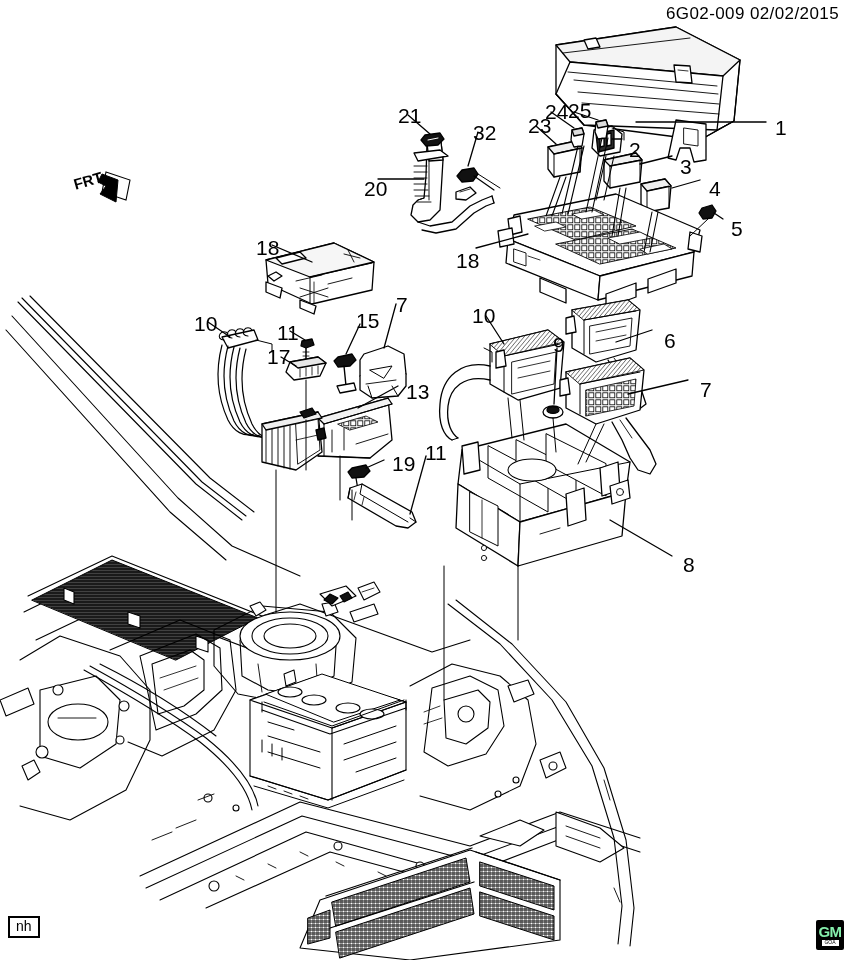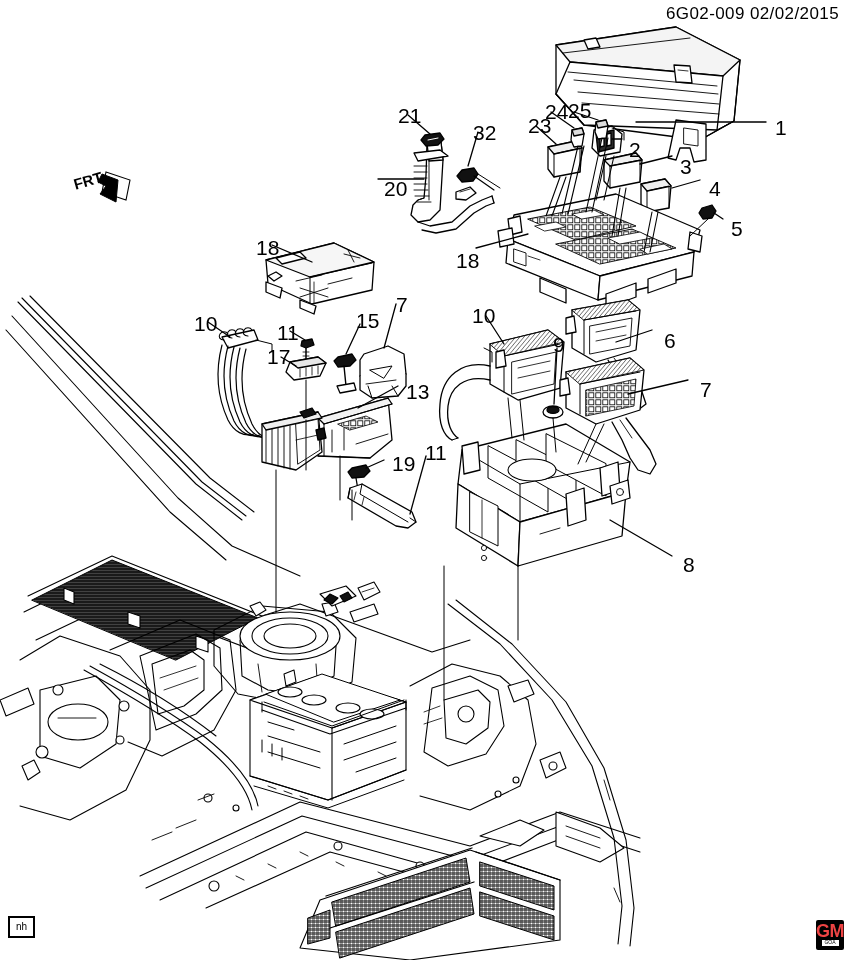--- a/index.html
+++ b/index.html
@@ -6,25 +6,25 @@
   html,body{margin:0;padding:0;background:#ffffff;}
   body{width:851px;height:960px;position:relative;overflow:hidden;
        font-family:"Liberation Sans",sans-serif;color:#000;}
   #sheet{position:absolute;inset:0;width:849px;height:960px;}
   #svgroot{position:absolute;left:0;top:0;width:851px;height:960px;}
 
   .hdr{position:absolute;right:10px;top:4px;font-size:17px;letter-spacing:.4px;
        white-space:nowrap;}
   .callout{position:absolute;font-size:21px;line-height:21px;font-weight:400;}
   .nhbox{position:absolute;left:8px;top:916px;border:2px solid #000;
-         padding:1px 6px 2px 6px;font-size:10px;line-height:15px;background:#fff;}
+         padding:1px 6px 2px 6px;font-size:14px;line-height:15px;background:#fff;}
   .gmlogo{position:absolute;left:816px;top:920px;width:28px;height:30px;
           background:#000;border-radius:2px;display:flex;flex-direction:column;
           align-items:center;justify-content:center;}
-  .gmlogo .gmtxt{color:#ef4444;font-size:18px;font-weight:bold;line-height:13px;
+  .gmlogo .gmtxt{color:#86efac;font-size:15px;font-weight:bold;line-height:13px;
                  letter-spacing:-.5px;}
   .gmlogo .gmbar{width:17px;height:6px;background:#fff;margin-top:2px;
                  display:flex;align-items:center;justify-content:center;}
   .gmlogo .gmbar span{font-size:5px;color:#000;line-height:5px;}
   .frt{position:absolute;left:72px;top:168px;width:66px;height:42px;}
   .frt .frttxt{position:absolute;left:2px;top:8px;font-size:15px;font-weight:bold;
                transform:rotate(-16deg);transform-origin:left center;}
 </style>
 </head>
 <body>
@@ -619,21 +619,21 @@
   <div class="callout" style="left:194px;top:313px">10</div>
   <div class="callout" style="left:425px;top:442px">11</div>
   <div class="callout" style="left:392px;top:453px">19</div>
   <div class="callout" style="left:406px;top:381px">13</div>
   <div class="callout" style="left:396px;top:294px">7</div>
   <div class="callout" style="left:356px;top:310px">15</div>
   <div class="callout" style="left:277px;top:322px">11</div>
   <div class="callout" style="left:267px;top:346px">17</div>
   <div class="callout" style="left:256px;top:237px">18</div>
   <div class="callout" style="left:456px;top:250px">18</div>
-  <div class="callout" style="left:384px;top:178px">20</div>
+  <div class="callout" style="left:364px;top:178px">20</div>
   <div class="callout" style="left:398px;top:105px">21</div>
   <div class="callout" style="left:473px;top:122px">32</div>
   <div class="callout" style="left:528px;top:115px">23</div>
   <div class="callout" style="left:545px;top:101px">24</div>
   <div class="callout" style="left:568px;top:100px">25</div>
 
   <div class="nhbox">nh</div>
 
   <div class="gmlogo">
     <span class="gmtxt">GM</span>

